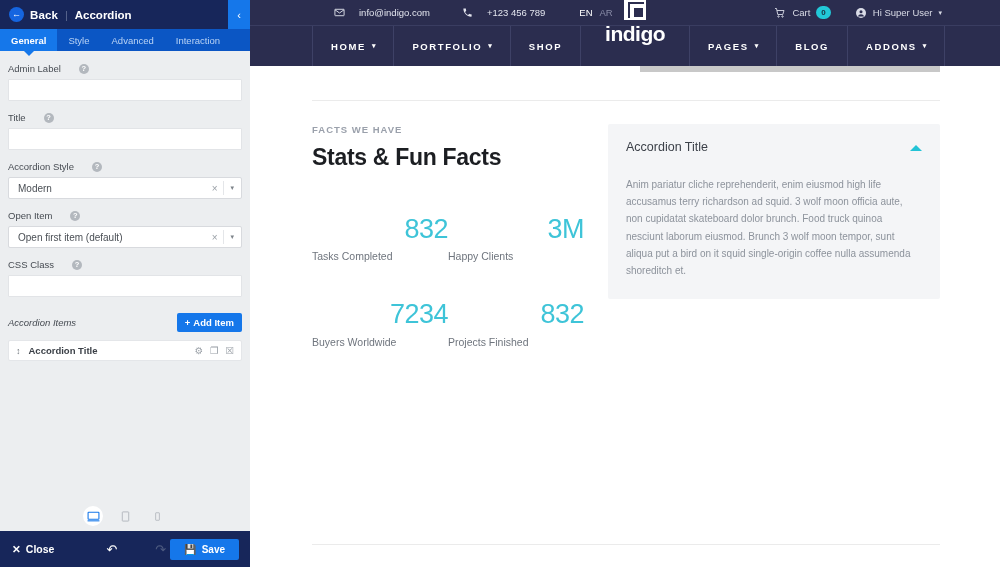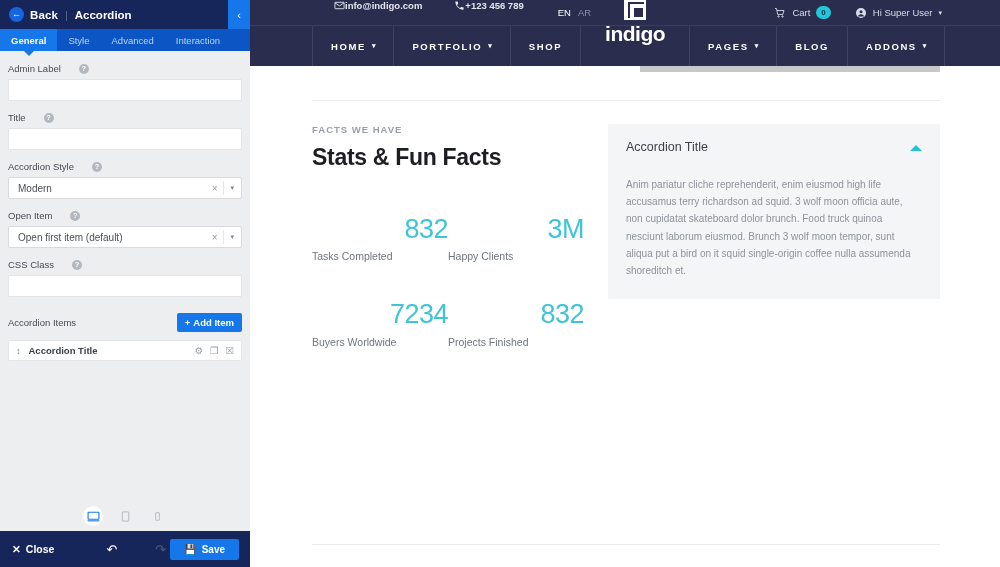--- a/index.html
+++ b/index.html
@@ -89,21 +89,21 @@
   .select-value { flex: 1 1 auto; font-size: 10px; color: #4a4f55; }
   .select-x { font-size: 10px; color: #9aa0a7; padding: 0 6px; cursor: pointer; }
   .select-arrow {
     font-size: 7px; color: #7d838a; padding-right: 3px;
     border-left: 1px solid #e4e6e9; padding-left: 6px; line-height: 14px; cursor: pointer;
   }
   .items-head {
     display: flex; align-items: center; justify-content: space-between;
     margin-top: 16px; margin-bottom: 8px;
   }
-  .items-title { font-size: 9.5px; color: #464b52; }
+  .items-title { font-size: 9.5px; color: #464b52; font-style: italic; }
   .add-item-btn {
     background: #1577ea; color: #fff; border: none;
     font-size: 9.5px; font-weight: 700; font-family: "Liberation Sans", sans-serif;
     padding: 4px 8px; border-radius: 2px; cursor: pointer;
     display: flex; align-items: center; gap: 3px;
   }
   .item-row {
     background: #fff; border: 1px solid #e4e6e9; border-radius: 2px;
     height: 21px; display: flex; align-items: center;
     padding: 0 7px; gap: 8px;
@@ -149,22 +149,22 @@
     flex: 1 1 auto; height: 567px; background: #fff;
     position: relative; overflow: hidden;
   }
   .site-header { background: #2b2d4f; height: 66px; position: relative; }
   .topbar {
     height: 25px; display: flex; align-items: center;
     font-size: 9.5px; color: #d9dbe6;
   }
   .topbar-left { display: flex; align-items: center; margin-left: 68px; gap: 0; }
   .tb-item {
-    display: flex; gap: 0;
-    padding: 0 16px; height: 25px; color: #e3e5ee; font-weight: bold;
+    display: flex; align-items: center; gap: 14px;
+    padding: 0 16px; height: 25px; color: #e3e5ee;
   }
   .tb-lang { display: flex; align-items: center; gap: 7px; padding: 0 18px; }
   .lang-on { color: #ffffff; }
   .lang-off { color: #8a8da8; }
   .topbar-right {
     margin-left: auto; display: flex; align-items: center;
     gap: 0; margin-right: 48px;
   }
   .cart-wrap { display: flex; align-items: center; gap: 6px; padding: 0 14px; cursor: pointer; }
   .cart-badge {

